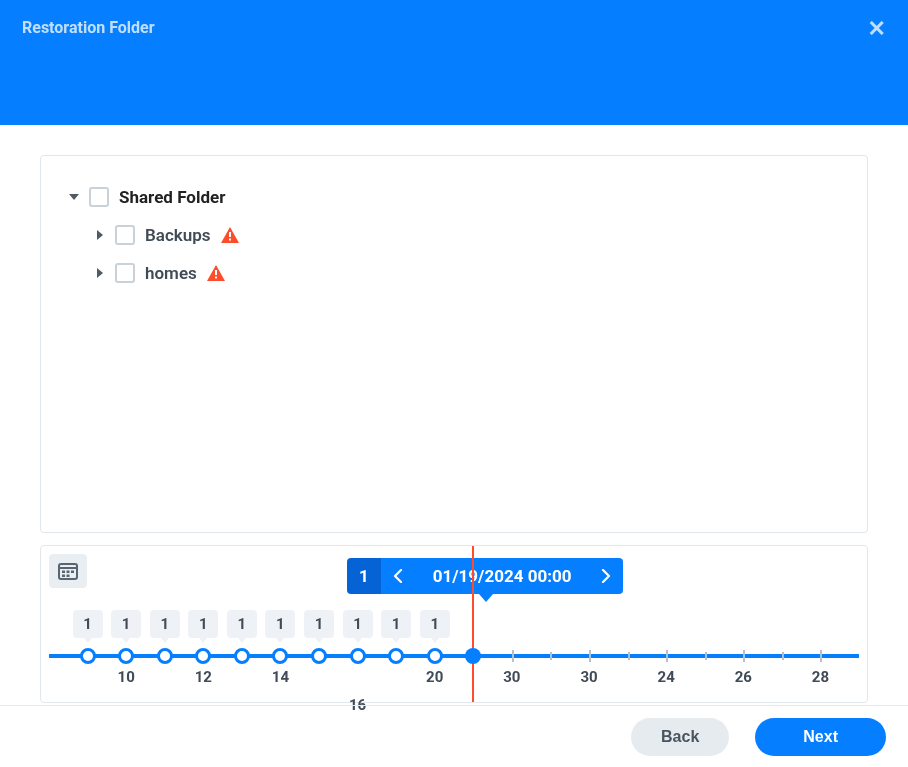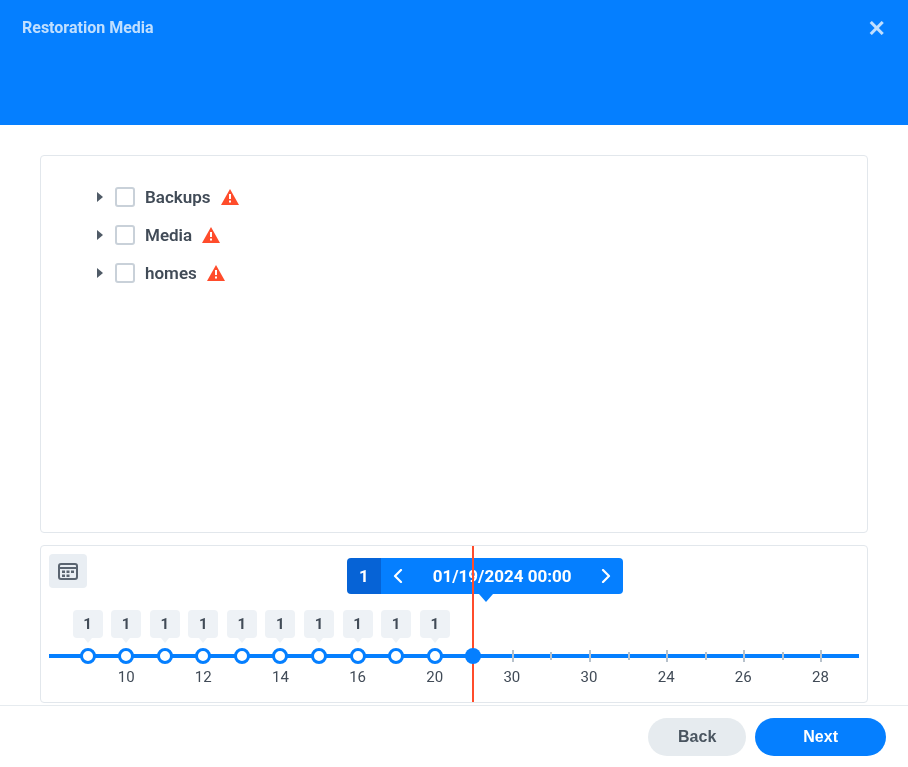--- a/index.html
+++ b/index.html
@@ -215,20 +215,21 @@
     height: 12px;
     background: #b7c1cb;
   }
   .tick.minor { height: 8px; top: 2px; }
   .tick-label {
     position: absolute;
     top: 64px;
     font-size: 15px;
     color: #414b57;
     transform: translateX(-50%);
+    font-weight: bold;
   }
   .point {
     position: absolute;
     top: 44px;
     width: 16px;
     height: 16px;
     border: 3px solid #057fff;
     background: #fff;
     border-radius: 50%;
     transform: translateX(-50%);
@@ -284,21 +285,21 @@
     position: absolute;
     bottom: 0;
     left: 0;
     right: 0;
     height: 62px;
     border-top: 1px solid #e6ebef;
     display: flex;
     align-items: center;
     justify-content: flex-end;
     padding-right: 22px;
-    gap: 9px;
+    gap: 26px;
   }
   .btn {
     height: 38px;
     border-radius: 20px;
     padding: 0 30px;
     font-size: 16px;
     font-weight: 600;
     display: flex;
     align-items: center;
     justify-content: center;
@@ -312,42 +313,35 @@
   .btn.primary {
     background: #057fff;
     color: #fff;
     padding: 0 48px;
   }
 </style>
 </head>
 <body>
 
 <div class="header">
-  <div class="subtitle">Restoration Media</div>
+  <div class="subtitle">Restoration Folder</div>
   <div class="close">✕</div>
 </div>
 
 <div class="tree-panel">
+  <div class="tree-row root">
+    <span class="toggle-icon down"></span>
+    <span class="checkbox"></span>
+    <span>Shared Folder</span>
+  </div>
   <div id="tree-children">
       <div class="tree-row child">
         <span class="toggle-icon right"></span>
         <span class="checkbox"></span>
         <span>Backups</span>
-        <span class="warn-icon">
-          <svg width="18" height="16" viewBox="0 0 18 16">
-            <path d="M9 0 L18 16 L0 16 Z" fill="#ff4c2b"></path>
-            <rect x="8" y="5" width="2" height="5" fill="#fff"></rect>
-            <rect x="8" y="11.5" width="2" height="2" fill="#fff"></rect>
-          </svg>
-        </span>
-      </div>
-      <div class="tree-row child">
-        <span class="toggle-icon right"></span>
-        <span class="checkbox"></span>
-        <span>Media</span>
         <span class="warn-icon">
           <svg width="18" height="16" viewBox="0 0 18 16">
             <path d="M9 0 L18 16 L0 16 Z" fill="#ff4c2b"></path>
             <rect x="8" y="5" width="2" height="5" fill="#fff"></rect>
             <rect x="8" y="11.5" width="2" height="2" fill="#fff"></rect>
           </svg>
         </span>
       </div>
       <div class="tree-row child">
         <span class="toggle-icon right"></span>
@@ -413,21 +407,21 @@
         <div class="tick minor" style="left: 52.381%;"></div>
         <div class="tick minor" style="left: 61.9048%;"></div>
         <div class="tick minor" style="left: 71.4286%;"></div>
         <div class="tick minor" style="left: 80.9524%;"></div>
         <div class="tick minor" style="left: 90.4762%;"></div>
       </div>
     <div id="axis-labels">
         <div class="tick-label" style="left: 9.52381%;">10</div>
         <div class="tick-label" style="left: 19.0476%; text-align: center;">12</div>
         <div class="tick-label" style="left: 28.5714%;">14</div>
-        <div class="tick-label" style="left: 38.0952%;">16</div>
+        <div class="tick-label" style="left: 38.0952%; margin-top: 28px;">16</div>
         <div class="tick-label" style="left: 47.619%;">20</div>
         <div class="tick-label" style="left: 57.1429%;">30</div>
         <div class="tick-label" style="left: 66.6667%;">30</div>
         <div class="tick-label" style="left: 76.1905%;">24</div>
         <div class="tick-label" style="left: 85.7143%;">26</div>
         <div class="tick-label" style="left: 95.2381%;">28</div>
       </div>
     <div id="points">
         <div class="point" style="left: 4.7619%;"></div>
         <div class="point" style="left: 9.52381%;"></div>

